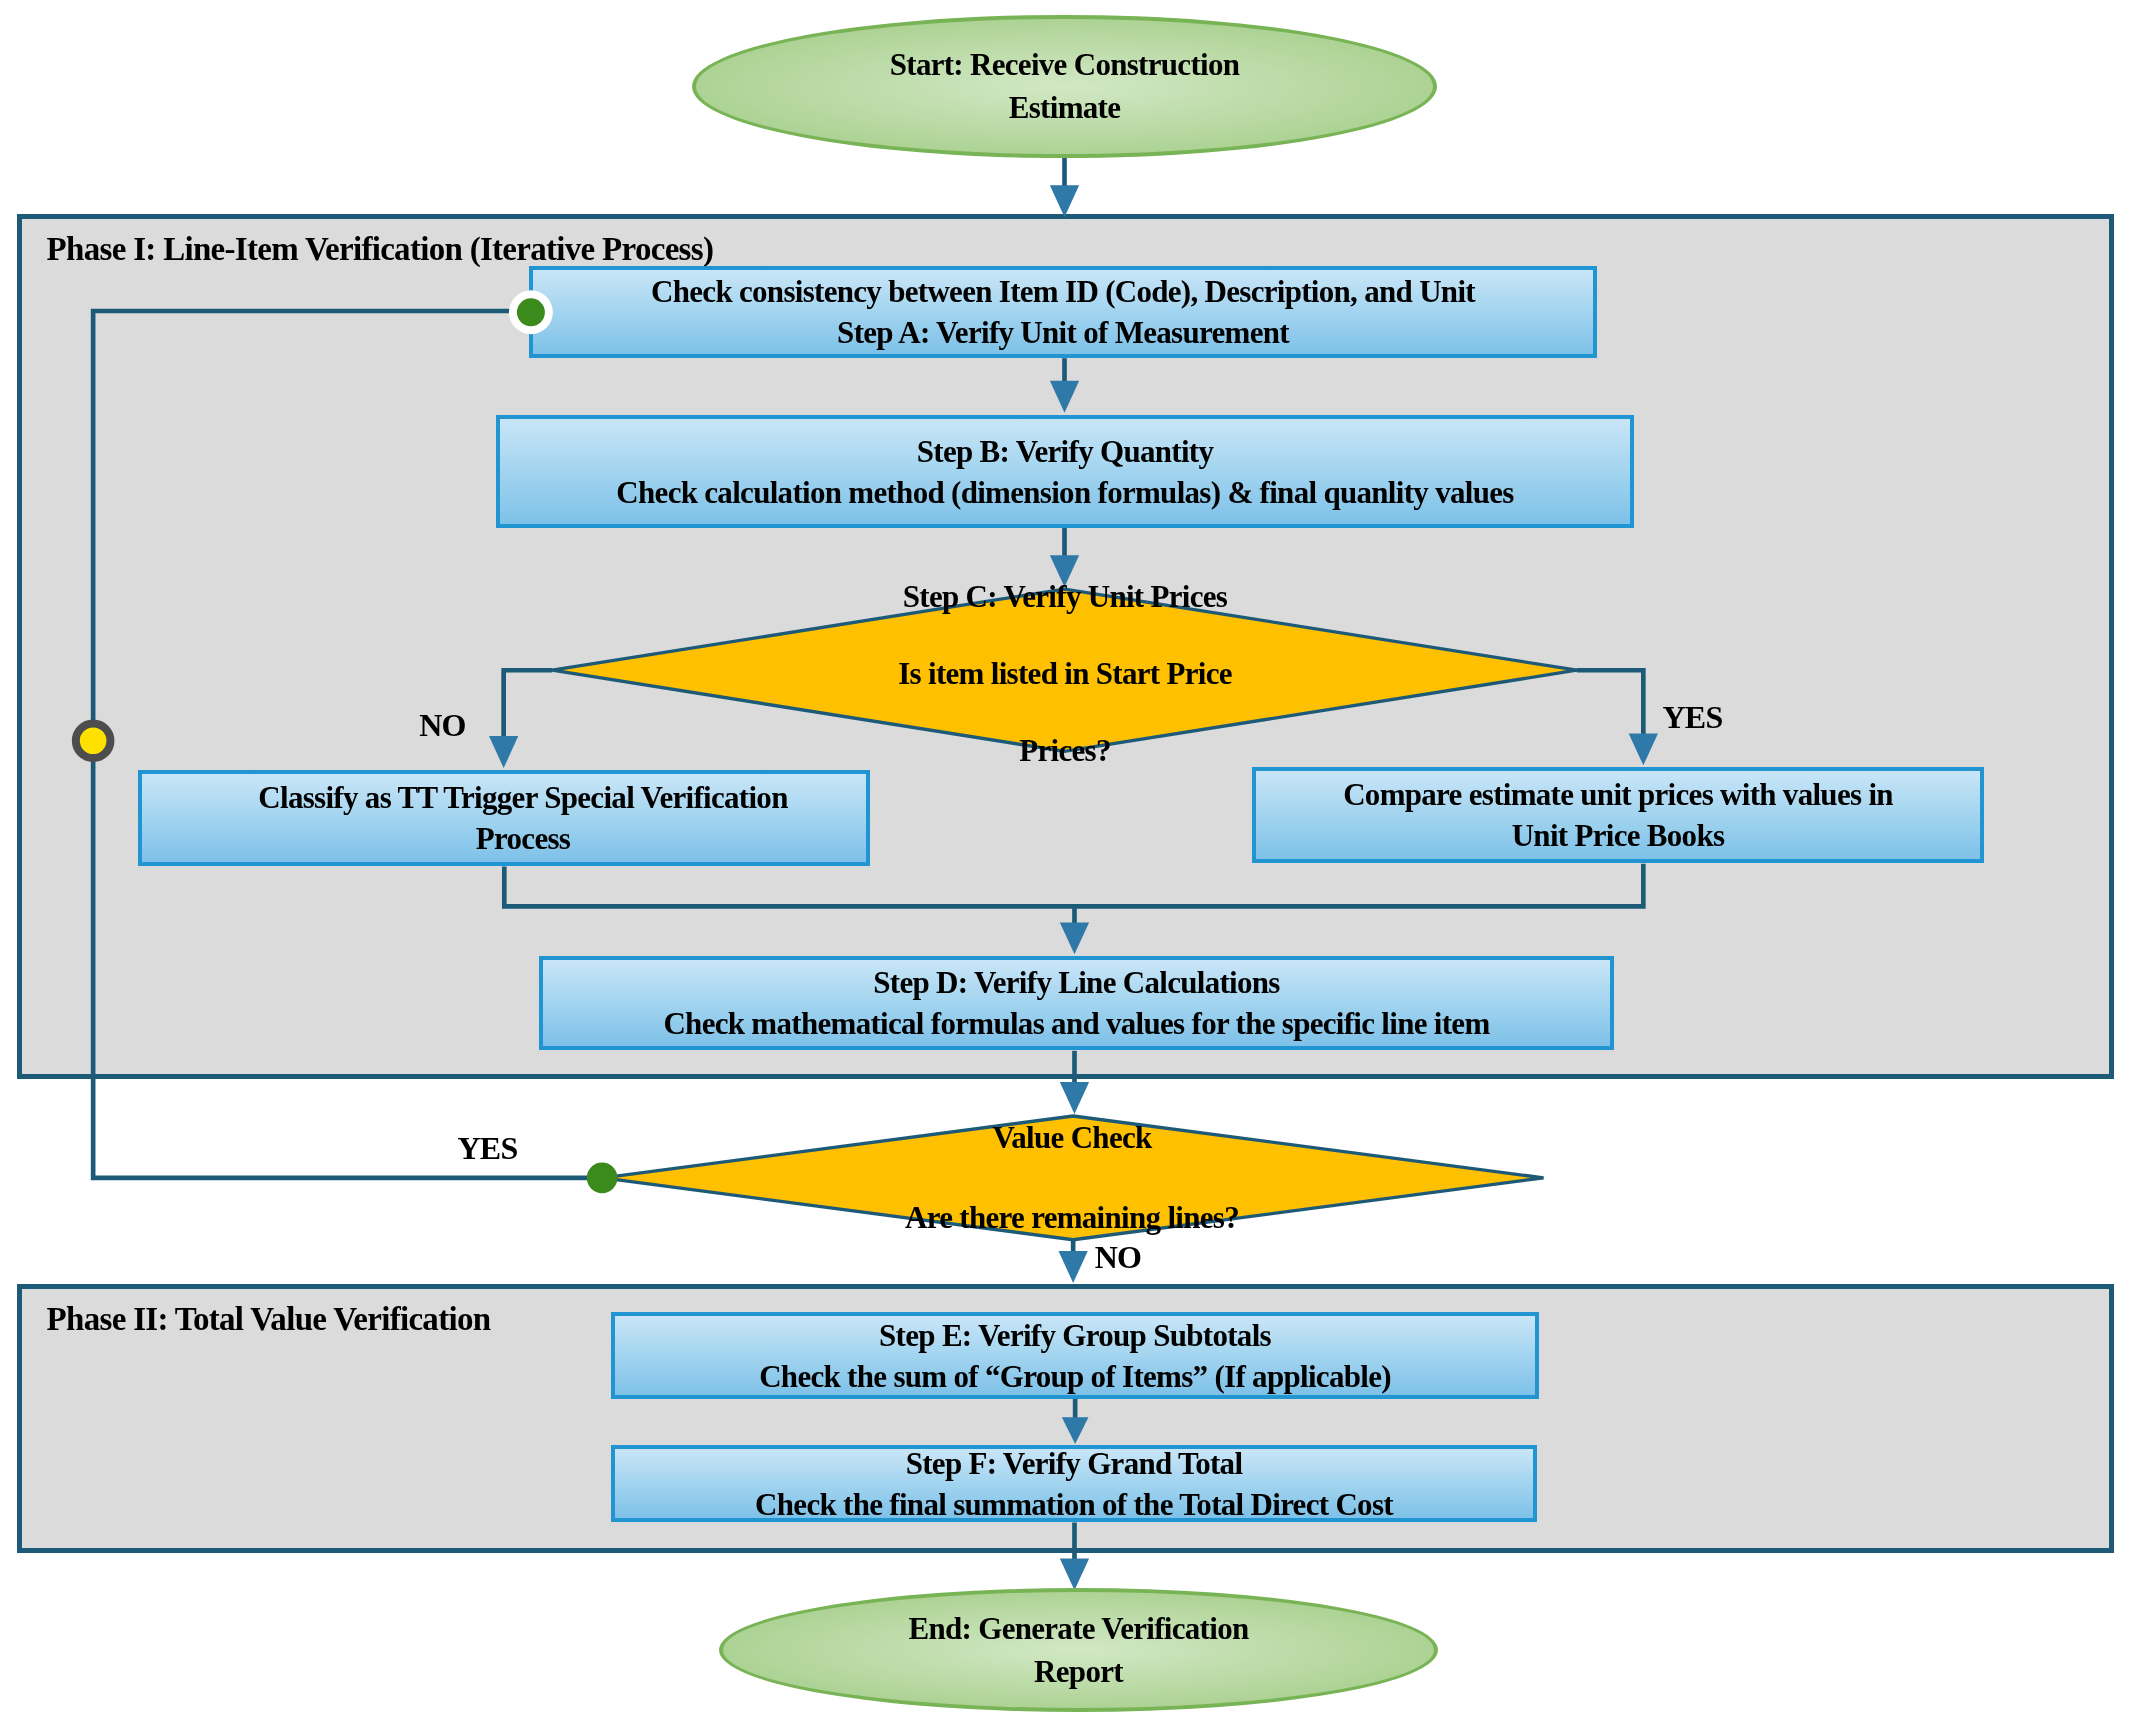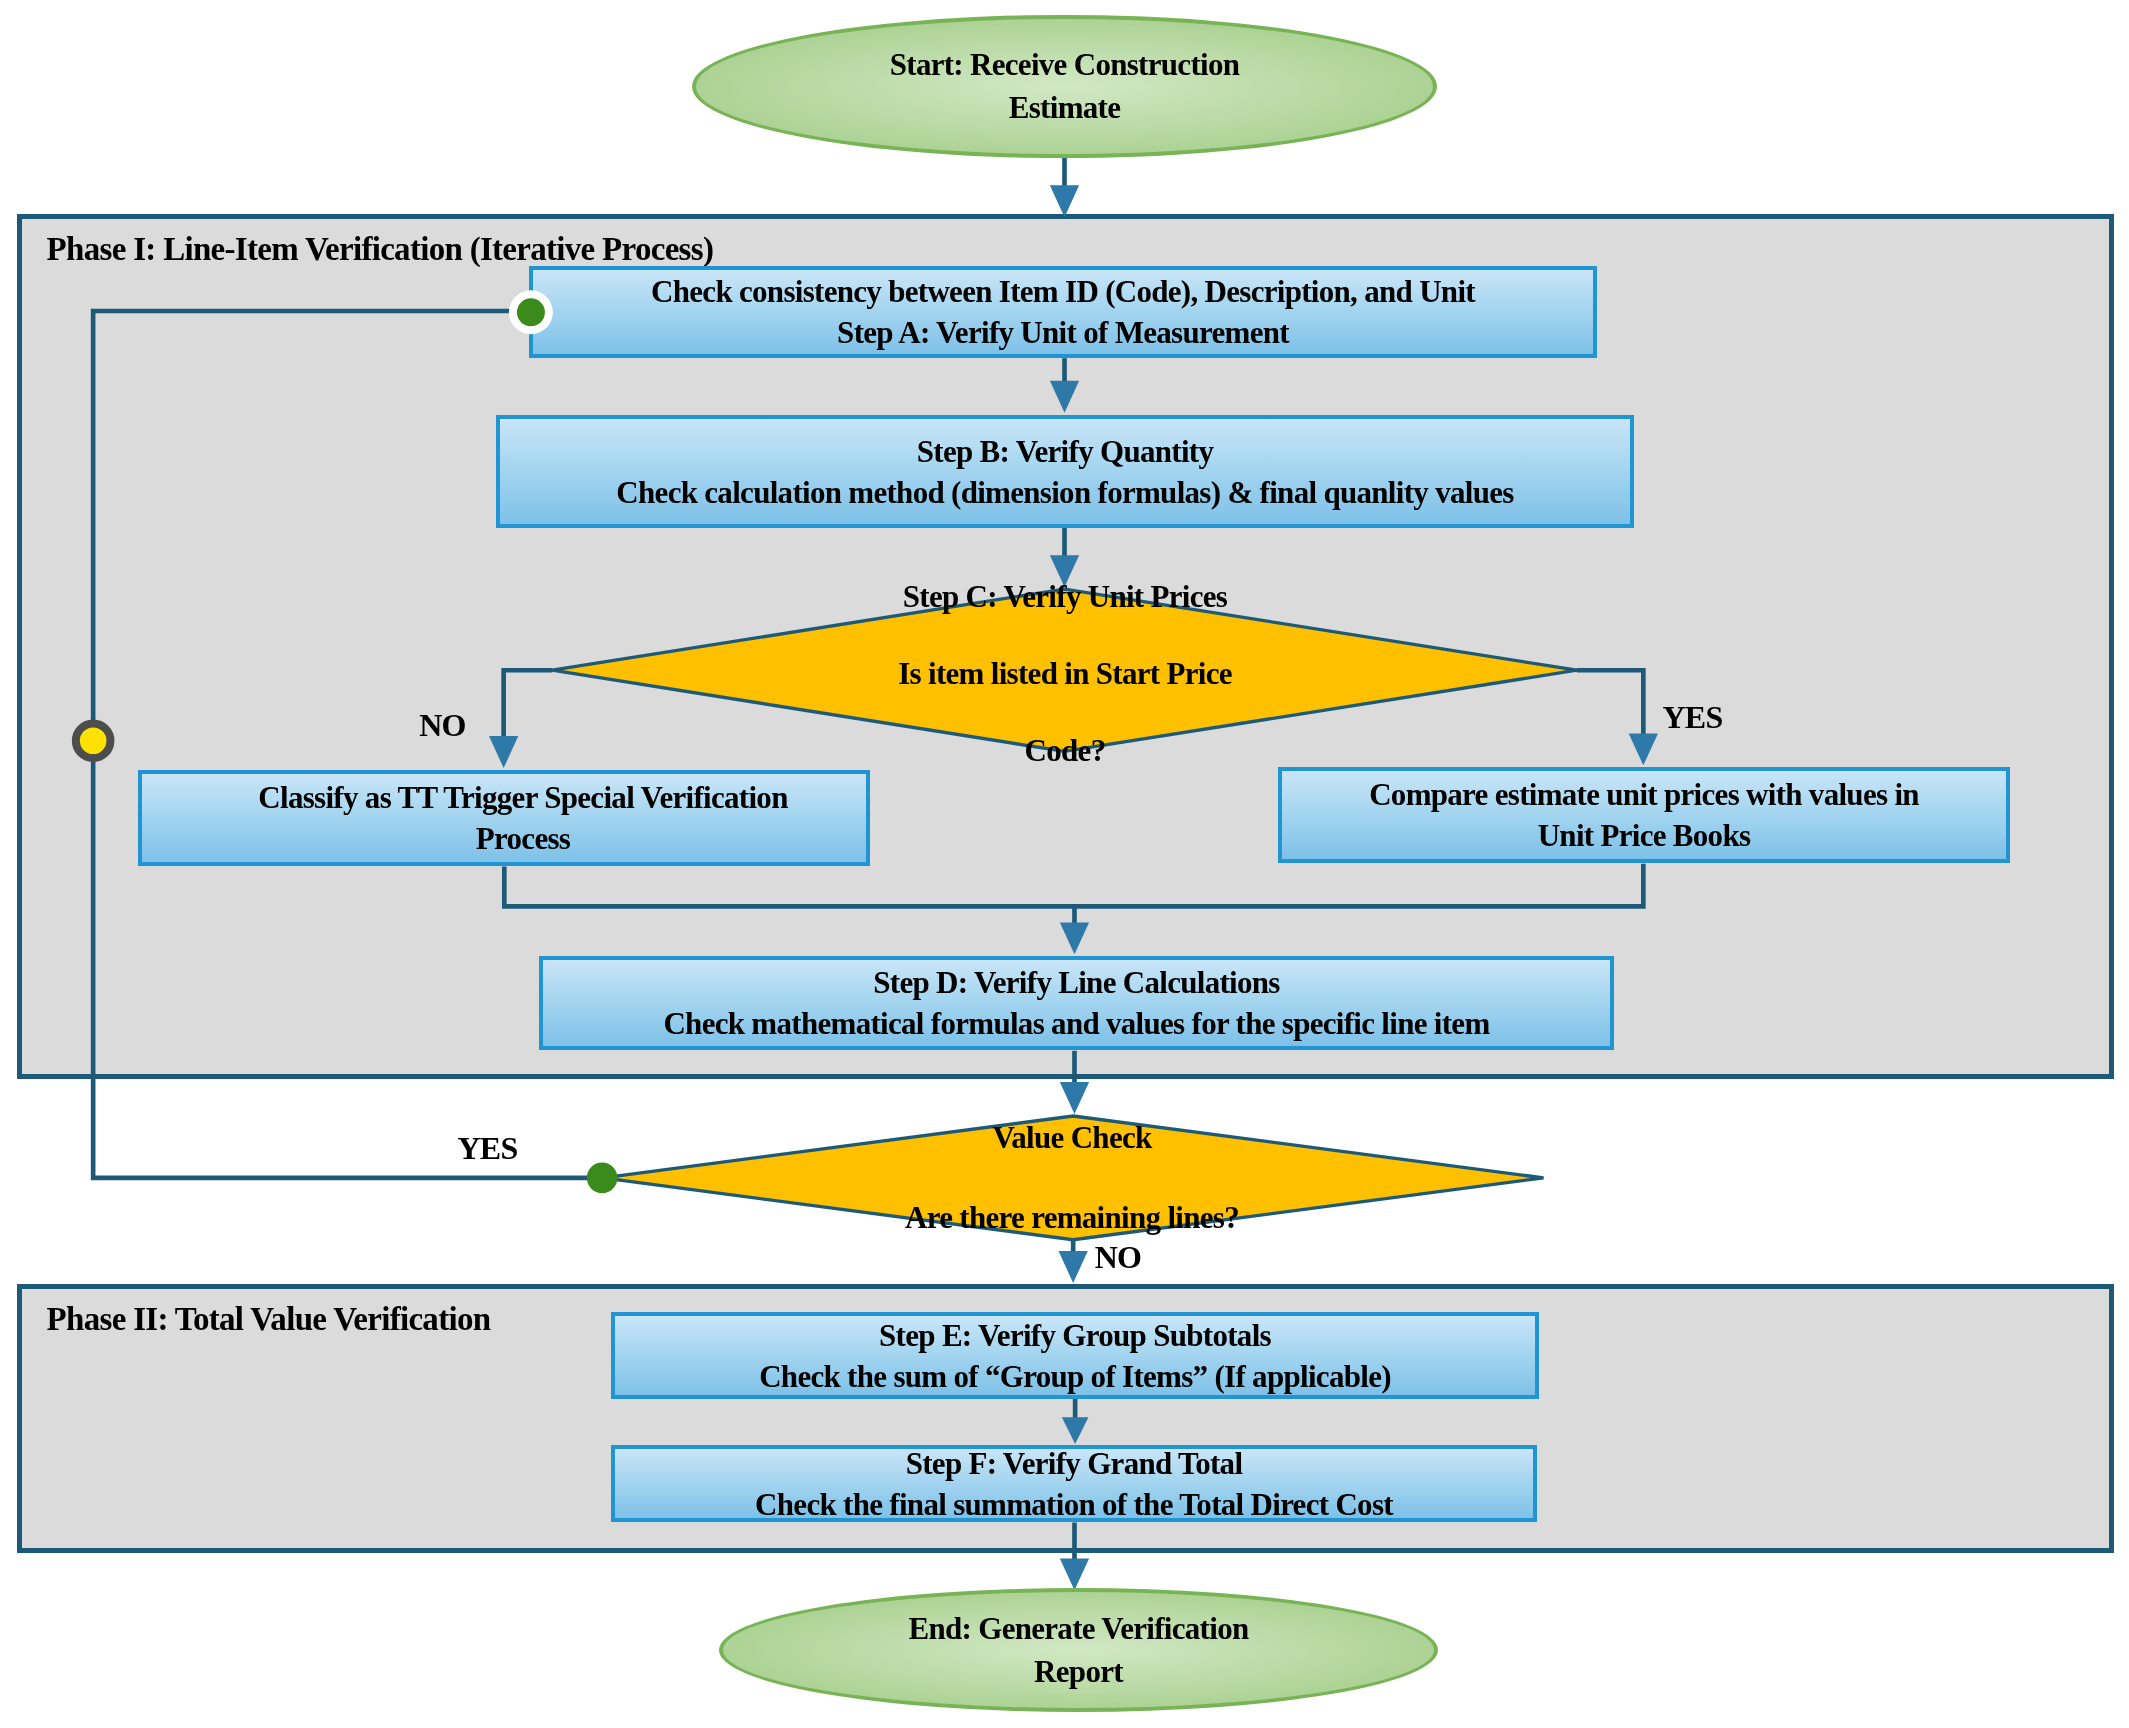--- a/index.html
+++ b/index.html
@@ -95,31 +95,31 @@
     <span class="tl">Step A: Verify Unit of Measurement</span>
   </div>
   <div class="node process" style="left:496px;top:415px;width:1138px;height:113px;">
     <span class="tl">Step B: Verify Quantity</span>
     <span class="tl">Check calculation method (dimension formulas) &amp; final quanlity values</span>
   </div>
 
   <div class="node d-text" style="left:812px;top:611px;width:506px;height:124px;">
     <span class="tl">Step C: Verify Unit Prices</span>
     <span class="tl">Is item listed in Start Price</span>
-    <span class="tl">Code?</span>
+    <span class="tl">Prices?</span>
   </div>
 
   <div class="edge-label" style="left:376px;top:707px;width:133px;">NO</div>
   <div class="edge-label" style="left:1626px;top:699px;width:133px;">YES</div>
 
   <div class="node process" style="left:138px;top:770px;width:732px;height:96px;padding-left:38px;">
     <span class="tl">Classify as TT Trigger Special Verification</span>
     <span class="tl">Process</span>
   </div>
-  <div class="node process" style="left:1278px;top:767px;width:732px;height:96px;">
+  <div class="node process" style="left:1252px;top:767px;width:732px;height:96px;">
     <span class="tl">Compare estimate unit prices with values in</span>
     <span class="tl">Unit Price Books</span>
   </div>
 
   <div class="node process" style="left:539px;top:956px;width:1075px;height:94px;">
     <span class="tl">Step D: Verify Line Calculations</span>
     <span class="tl">Check mathematical formulas and values for the specific line item</span>
   </div>
 
   <div class="node d-text loop-text" style="left:806px;top:1134px;width:532px;height:88px;">

